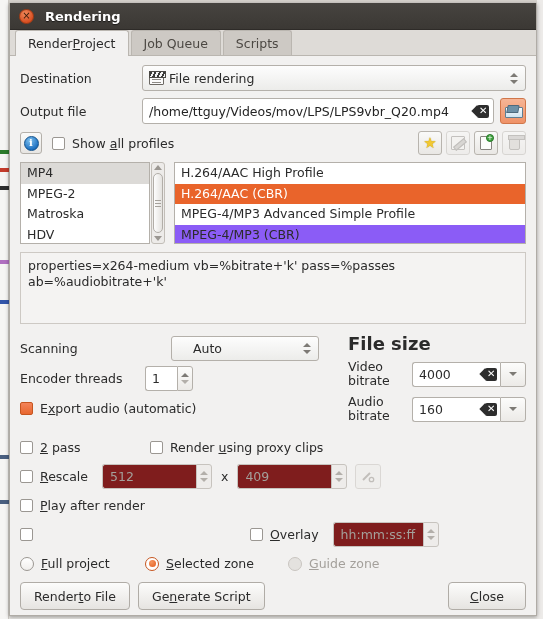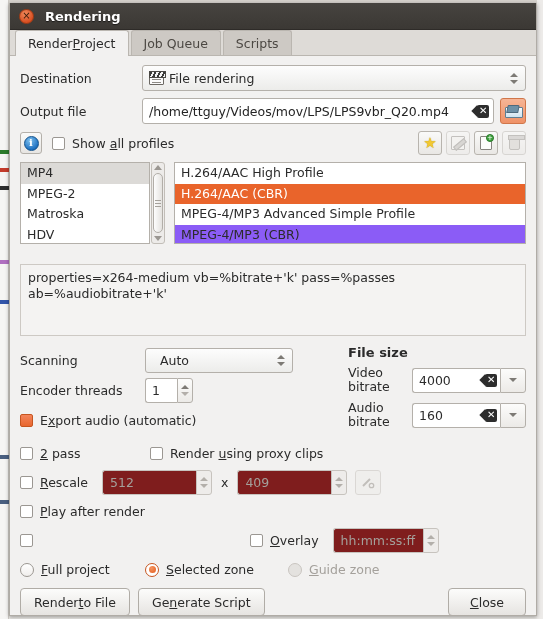--- a/index.html
+++ b/index.html
@@ -280,21 +280,21 @@
   .trash {
     width: 11px; height: 13px; position: relative;
     background: #cfccc7; border: 1px solid #8b8883; border-radius: 0 0 2px 2px;
   }
   .trash::before {
     content: ""; position: absolute; left: -2px; top: -3px;
     width: 15px; height: 3px; background: #bfbcb7; border: 1px solid #8b8883;
   }
 
   
-  .lists { display: flex; height: 82px; margin-bottom: 20px; }
+  .lists { display: flex; height: 82px; margin-bottom: 8px; }
   .listbox {
     background: #ffffff;
     border: 1px solid #b4b0aa;
     overflow: hidden;
   }
   .list-left { width: 130px; }
   .list-right { flex: 1; margin-left: 9px; }
   .litem {
     height: 20.5px; line-height: 20.5px;
     padding: 0 6px;
@@ -355,21 +355,21 @@
   .mid-right { flex: 1; padding-left: 8px; }
 
   .mrow { display: flex; align-items: center; height: 30px; }
   .mlabel { width: 125px; flex: none; }
 
   .combo-small {
     width: 148px; height: 25px;
     background: linear-gradient(to bottom, #fdfdfd, #ececea);
     border: 1px solid #b4b0aa; border-radius: 3px;
     display: flex; align-items: center;
-    padding: 0 4px 0 14px; cursor: pointer;
+    padding: 0 4px 0 21px; cursor: pointer; margin-left: 26px;
   }
   .combo-small .val { flex: 1; }
 
   .spinbox {
     display: flex; height: 25px; width: 48px;
   }
   .spinbox .sval {
     flex: 1; background: #fff;
     border: 1px solid #b4b0aa; border-right: none;
     border-radius: 3px 0 0 3px;
@@ -377,21 +377,21 @@
   }
   .spinbox .sbtns {
     width: 16px;
     border: 1px solid #b4b0aa; border-radius: 0 3px 3px 0;
     background: linear-gradient(to bottom, #fcfcfb, #eceae7);
     display: flex; flex-direction: column;
     align-items: center; justify-content: center; gap: 3px;
     cursor: pointer;
   }
 
-  .fs-title { font-weight: bold; font-size: 13px; margin-bottom: 6px; }
+  .fs-title { font-weight: bold; font-size: 18px; margin-bottom: 6px; }
   .br-row { display: flex; align-items: center; margin-bottom: 7px; }
   .br-label {
     width: 64px; flex: none; line-height: 14px;
     text-align: left;
   }
   .br-combo {
     display: flex; height: 25px; flex: 1;
   }
   .br-combo .bval {
     flex: 1; background: #fff;

